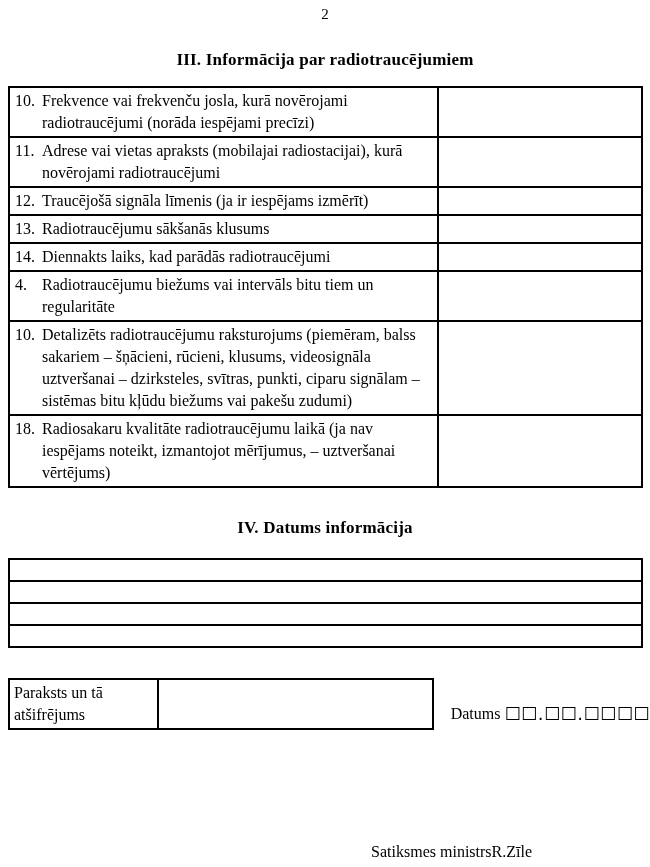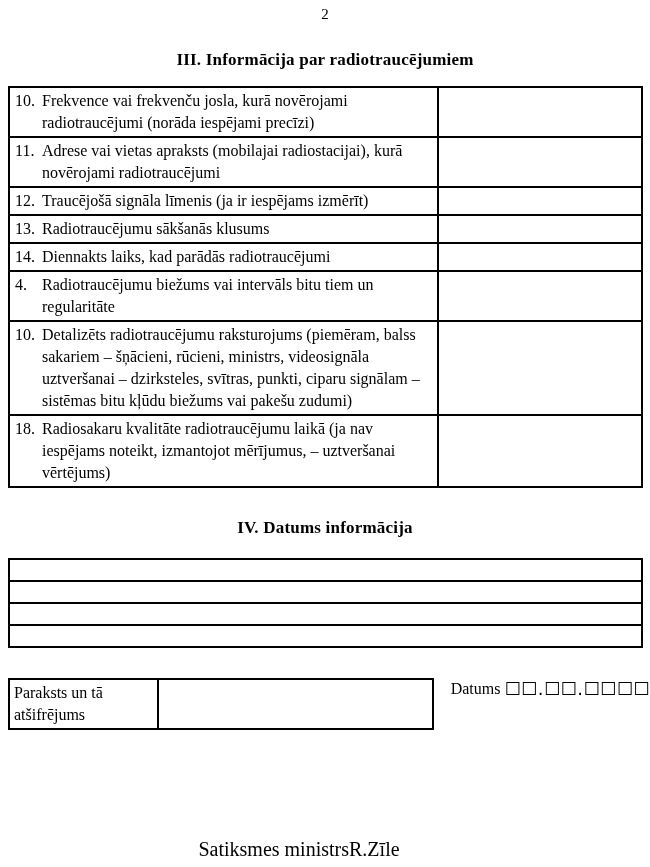--- a/index.html
+++ b/index.html
@@ -61,21 +61,21 @@
   }
   .blank-table td {
     border: 2px solid #000;
     height: 22px;
   }
 
   
   .sig-area {
     margin: 30px 0 0 8px;
     display: flex;
-    align-items: flex-start;
+    align-items: flex-end;
   }
   .sig-table { width: 430px; }
   .sig-table td {
     border: 2px solid #000;
     vertical-align: top;
     padding: 2px 4px;
   }
   .sig-label-cell { width: 150px; line-height: 22px; }
   .sig-value-cell { width: 280px; }
   .sig-table tr { height: 48px; }
@@ -92,23 +92,23 @@
     vertical-align: -1px;
   }
 
   
   .footer {
     position: absolute;
     left: 8px;
     right: 0;
     bottom: 6px;
     display: flex;
-    justify-content: center;
+    justify-content: flex-end;
     padding: 0 118px 0 58px;
-    font-size: 20px;
+    font-size: 16px;
   }
 </style>
 </head>
 <body>
 
 <div class="page-number">2</div>
 
 <div class="section-title">III. Informācija par radiotraucējumiem</div>
 
 <table class="main-table">
@@ -164,21 +164,21 @@
           <span class="row-num">4.</span>
           <span class="row-label">Radiotraucējumu biežums vai intervāls bitu tiem un regularitāte</span>
         </div>
       </td>
       <td class="value-cell"></td>
     </tr>
     <tr>
       <td class="label-cell">
         <div class="row-flex">
           <span class="row-num">10.</span>
-          <span class="row-label">Detalizēts radiotraucējumu raksturojums (piemēram, balss sakariem – šņācieni, rūcieni, ministrs, videosignāla uztveršanai – dzirksteles, svītras, punkti, ciparu signālam – sistēmas bitu kļūdu biežums vai pakešu zudumi)</span>
+          <span class="row-label">Detalizēts radiotraucējumu raksturojums (piemēram, balss sakariem – šņācieni, rūcieni, klusums, videosignāla uztveršanai – dzirksteles, svītras, punkti, ciparu signālam – sistēmas bitu kļūdu biežums vai pakešu zudumi)</span>
         </div>
       </td>
       <td class="value-cell"></td>
     </tr>
     <tr>
       <td class="label-cell">
         <div class="row-flex">
           <span class="row-num">18.</span>
           <span class="row-label">Radiosakaru kvalitāte radiotraucējumu laikā (ja nav iespējams noteikt, izmantojot mērījumus, – uztveršanai vērtējums)</span>
         </div>

